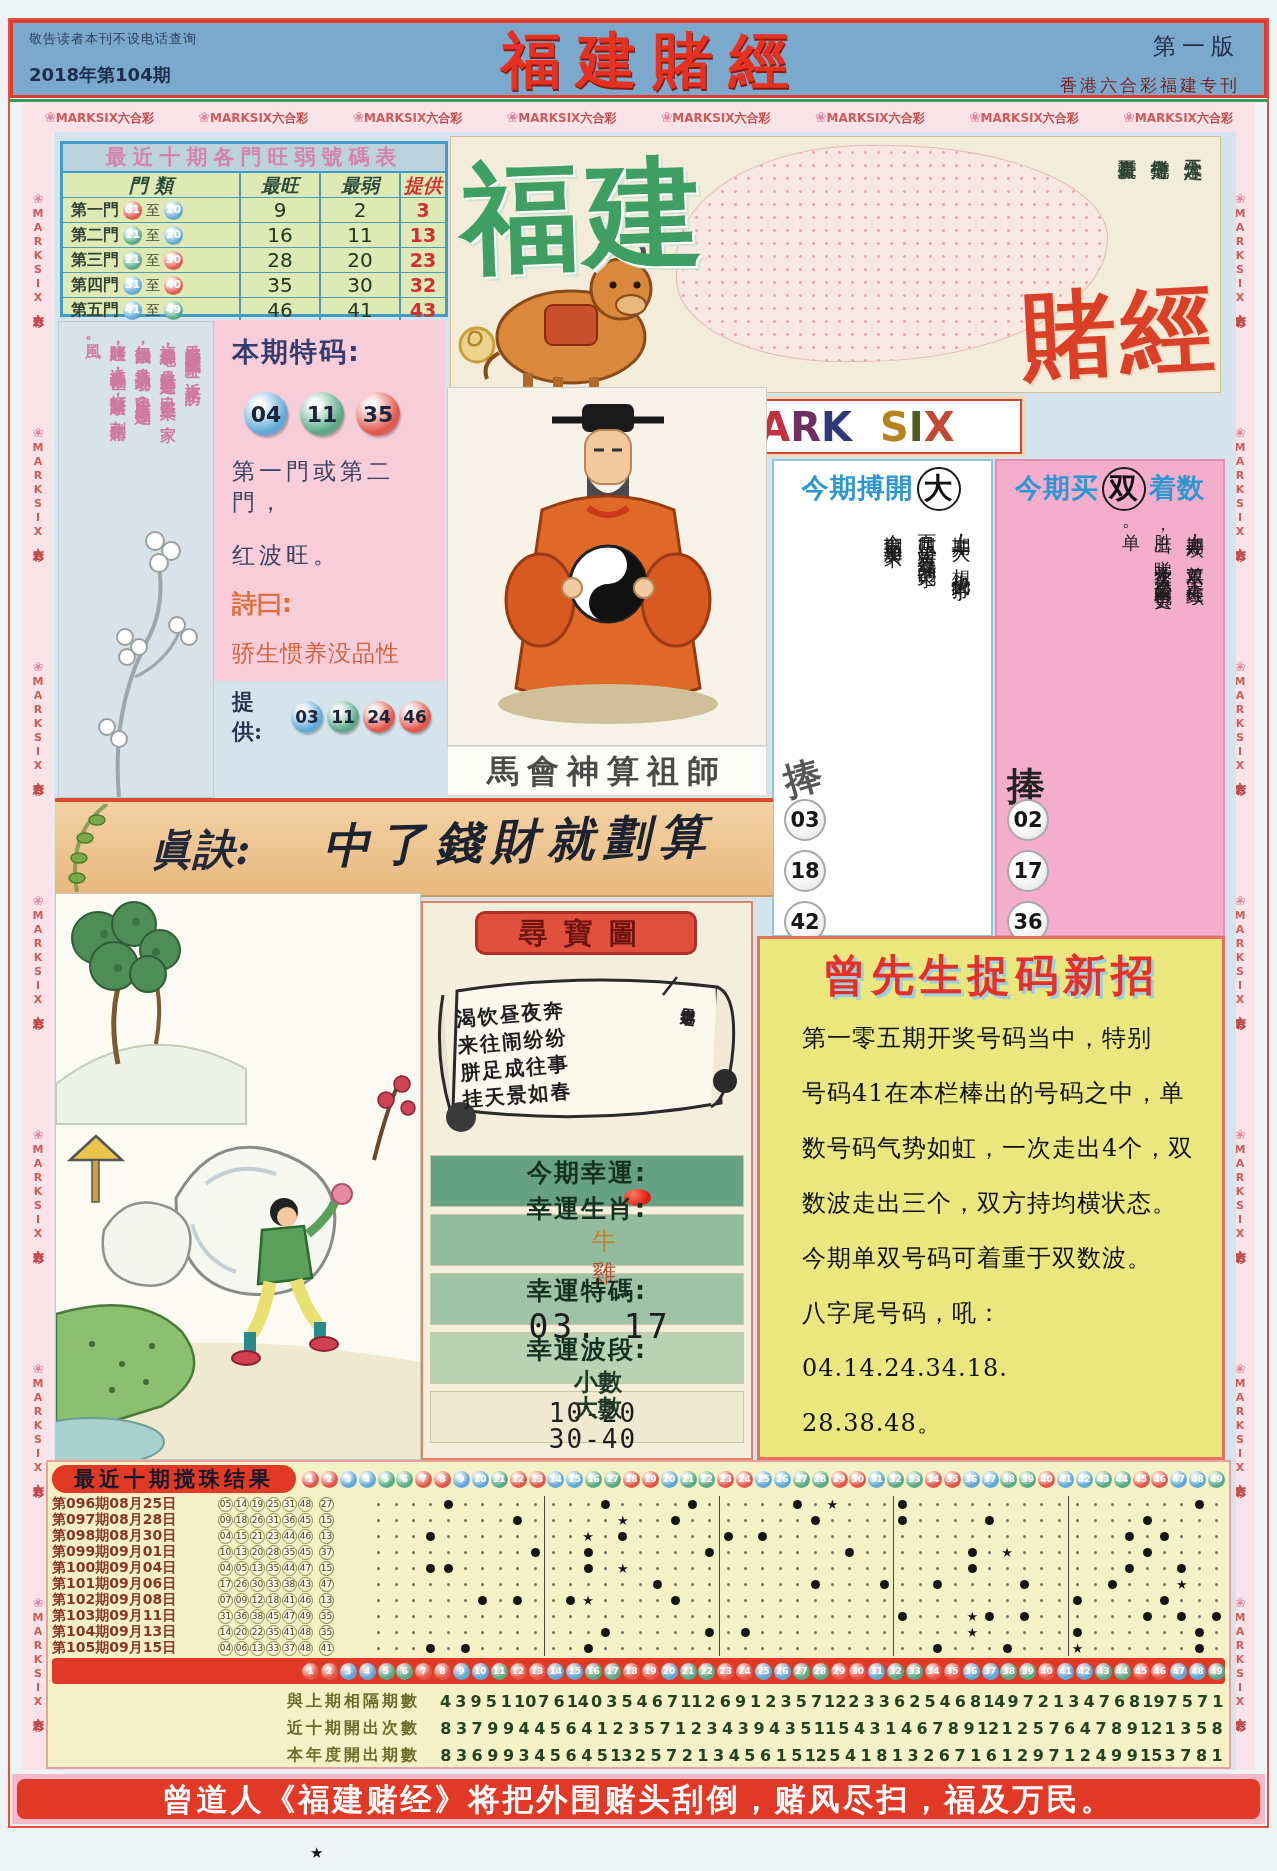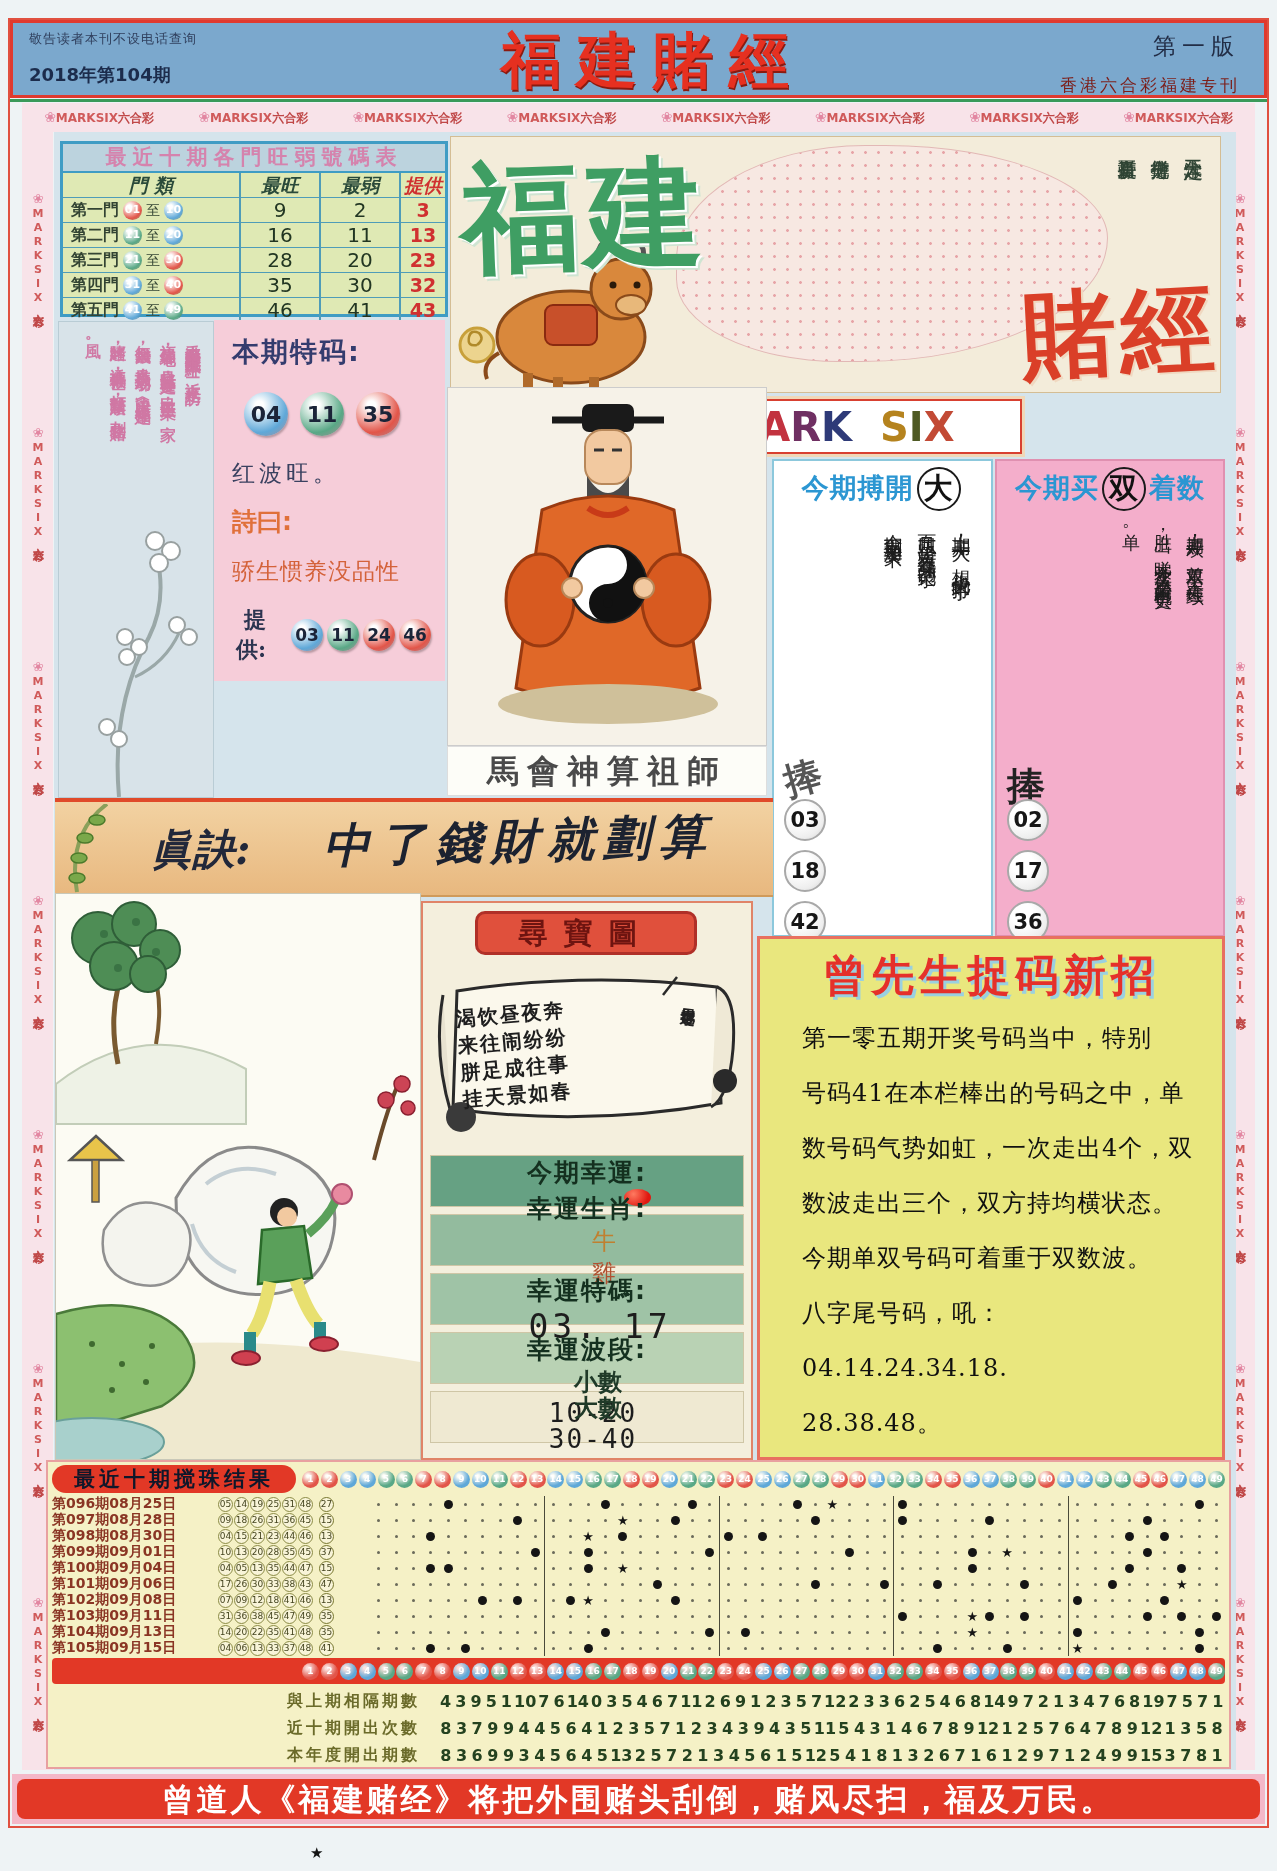--- a/index.html
+++ b/index.html
@@ -59,21 +59,21 @@
   .intro-cols{position:absolute;left:6px;top:10px;right:6px;bottom:8px;writing-mode:vertical-rl;text-orientation:upright;font-size:16px;color:#d078a4;font-weight:bold;}
   .intro-cols p{margin:0 4px;letter-spacing:2px;}
   
   #special-box{left:160px;top:188px;width:231px;height:361px;background:#f6cdd9;box-sizing:border-box;padding:14px 14px 0 18px;}
   .sb-title{font-size:27px;font-weight:bold;color:#343c6e;letter-spacing:2px;}
   .sb-balls{display:flex;gap:12px;margin:22px 0 0 12px;}
   .sb-line{font-size:23px;color:#3a4160;font-family:"DejaVu Serif",serif;margin-top:20px;letter-spacing:4px;}
   .sb-line2{font-size:23px;color:#3a4160;font-family:"DejaVu Serif",serif;margin-top:22px;letter-spacing:4px;}
   .sb-poemlabel{font-size:25px;color:#e0703a;font-weight:bold;margin-top:16px;}
   .sb-poem{font-size:23px;color:#d4623a;font-family:"DejaVu Serif",serif;margin-top:18px;letter-spacing:1px;}
-  .sb-provide{display:flex;align-items:center;gap:23px;margin-top:18px;text-align:right;}
+  .sb-provide{display:flex;align-items:center;gap:23px;margin-top:18px;}
   .sb-provlabel{font-size:22px;color:#2c3450;font-family:"DejaVu Serif",serif;font-weight:bold;margin-right:2px;}
   
   #deity{left:393px;top:255px;width:320px;height:359px;background:#f7f3ea;border:1px solid #cccccc;box-sizing:border-box;}
   #deity-caption{left:393px;top:614px;width:320px;height:50px;background:#fdfdf8;border:1px solid #ddd;box-sizing:border-box;text-align:center;line-height:48px;font-size:32px;font-weight:bold;color:#4a4a4a;letter-spacing:8px;}
   
   .panel-head{position:absolute;left:0;right:0;top:6px;text-align:center;font-size:27px;font-weight:bold;color:#2b96d2;letter-spacing:1px;white-space:nowrap;}
   .circ{display:inline-block;width:40px;height:40px;line-height:38px;border:2.5px solid #1a1a1a;border-radius:50%;color:#111;font-size:29px;text-align:center;vertical-align:middle;margin:0 3px;background:transparent;font-family:"DejaVu Serif",serif;}
   .panel-body{position:absolute;right:8px;top:58px;height:330px;writing-mode:vertical-rl;text-orientation:upright;font-size:19px;color:#1d1d1d;font-family:"DejaVu Serif",serif;}
   .panel-body p{margin:0 8px;letter-spacing:3px;}
   #panel-big{left:718px;top:327px;width:221px;height:478px;background:#ffffff;border:2px solid #8cc8dc;box-sizing:border-box;}
@@ -328,20 +328,21 @@
         </div>
     </div>
 
     <div class="abs" id="special-box">
       <div class="sb-title">本期特码:</div>
       <div class="sb-balls">
           <div class="ball b44" style="background: radial-gradient(circle at 35% 30%, rgb(255, 255, 255) 10%, rgb(95, 168, 216) 65%, rgba(0, 0, 0, 0.3));">04</div>
           <div class="ball b44" style="background: radial-gradient(circle at 35% 30%, rgb(255, 255, 255) 10%, rgb(89, 168, 134) 65%, rgba(0, 0, 0, 0.3));">11</div>
           <div class="ball b44" style="background: radial-gradient(circle at 35% 30%, rgb(255, 255, 255) 10%, rgb(226, 85, 73) 65%, rgba(0, 0, 0, 0.3));">35</div>
         </div>
+      <div class="sb-line">第一門或第二門，</div>
       <div class="sb-line2">红波旺。</div>
       <div class="sb-poemlabel">詩曰:</div>
       <div class="sb-poem">骄生惯养没品性</div>
       <div class="sb-provide">
         <span class="sb-provlabel">提供:</span>
         <span style="display:flex;gap:4px;">
             <div class="ball b32" style="background: radial-gradient(circle at 35% 30%, rgb(255, 255, 255) 10%, rgb(95, 168, 216) 65%, rgba(0, 0, 0, 0.3));">03</div>
             <div class="ball b32" style="background: radial-gradient(circle at 35% 30%, rgb(255, 255, 255) 10%, rgb(89, 168, 134) 65%, rgba(0, 0, 0, 0.3));">11</div>
             <div class="ball b32" style="background: radial-gradient(circle at 35% 30%, rgb(255, 255, 255) 10%, rgb(226, 85, 73) 65%, rgba(0, 0, 0, 0.3));">24</div>
             <div class="ball b32" style="background: radial-gradient(circle at 35% 30%, rgb(255, 255, 255) 10%, rgb(226, 85, 73) 65%, rgba(0, 0, 0, 0.3));">46</div>

